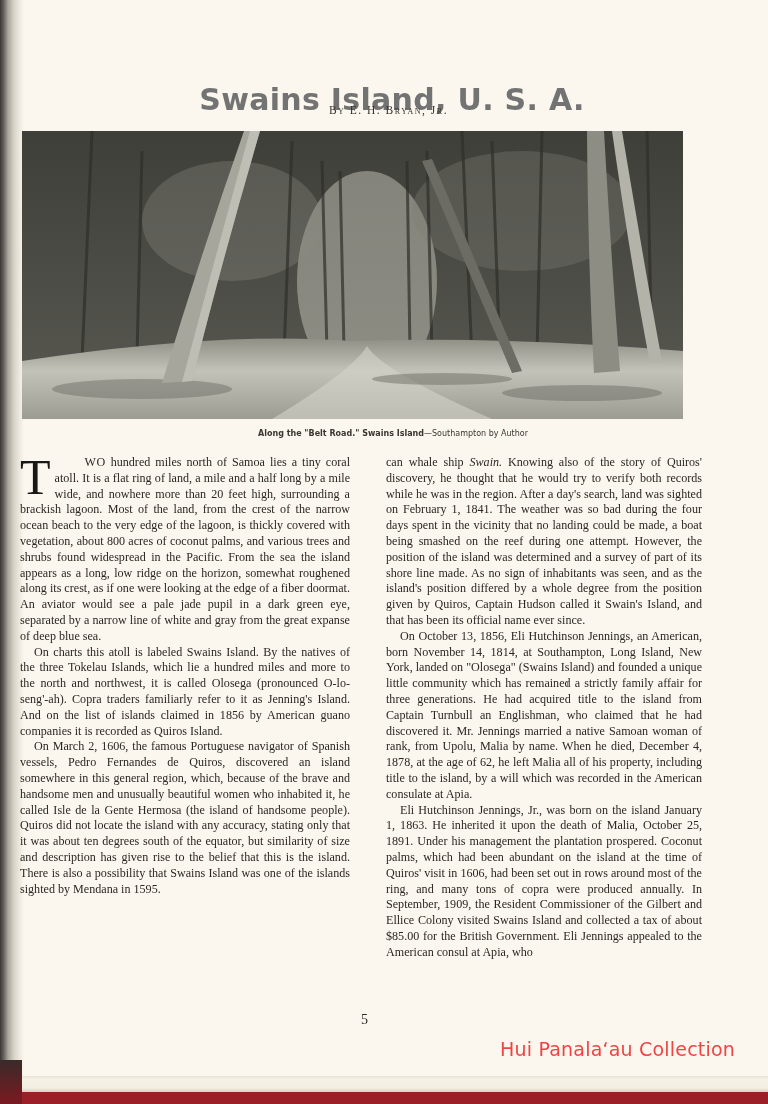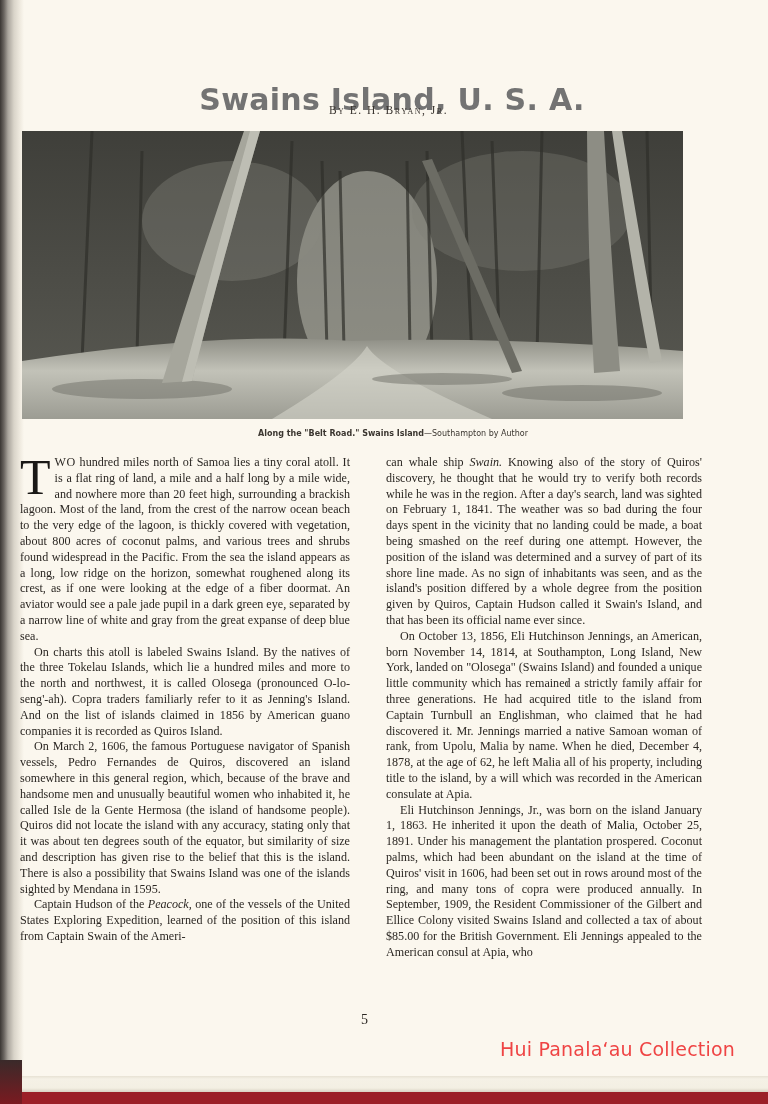--- a/index.html
+++ b/index.html
@@ -117,20 +117,21 @@
     float: left;
     font-size: 50px;
     line-height: 40px;
     height: 40px;
     margin: 2px 4px 0 0;
     font-family: "Liberation Serif", serif;
     color: #1a1816;
   }
   .dropcap-rest {
     letter-spacing: 0.5px;
+    margin-left: 30px;
   }
   .page-number {
     position: absolute;
     top: 1012px;
     left: 361px;
     font-size: 14px;
     color: #2b2723;
   }
   .watermark {
     position: absolute;
@@ -211,21 +212,20 @@
 <div class="caption">
   <b>Along the "Belt Road." Swains Island</b><span>—Southampton by Author</span>
 </div>
 
 <div class="col col-left">
   <p class="first">
     <span class="dropcap">T</span><span class="dropcap-rest">WO</span><span> hundred miles north of Samoa lies a tiny coral atoll. It is a flat ring of land, a mile and a half long by a mile wide, and nowhere more than 20 feet high, surrounding a brackish lagoon. Most of the land, from the crest of the narrow ocean beach to the very edge of the lagoon, is thickly covered with vegetation, about 800 acres of coconut palms, and various trees and shrubs found widespread in the Pacific. From the sea the island appears as a long, low ridge on the horizon, somewhat roughened along its crest, as if one were looking at the edge of a fiber doormat. An aviator would see a pale jade pupil in a dark green eye, separated by a narrow line of white and gray from the great expanse of deep blue sea.</span>
   </p>
   <p>On charts this atoll is labeled Swains Island. By the natives of the three Tokelau Islands, which lie a hundred miles and more to the north and northwest, it is called Olosega (pronounced O-lo-seng'-ah). Copra traders familiarly refer to it as Jenning's Island. And on the list of islands claimed in 1856 by American guano companies it is recorded as Quiros Island.</p>
   <p>On March 2, 1606, the famous Portuguese navigator of Spanish vessels, Pedro Fernandes de Quiros, discovered an island somewhere in this general region, which, because of the brave and handsome men and unusually beautiful women who inhabited it, he called Isle de la Gente Hermosa (the island of handsome people). Quiros did not locate the island with any accuracy, stating only that it was about ten degrees south of the equator, but similarity of size and description has given rise to the belief that this is the island. There is also a possibility that Swains Island was one of the islands sighted by Mendana in 1595.</p>
-  <p><span>Captain Hudson of the </span><i>Peacock,</i><span> one of the vessels of the United States Exploring Expedition, learned of the position of this island from Captain Swain of the Ameri-</span></p>
 </div>
 
 <div class="col col-right">
   <p class="first"><span>can whale ship </span><i>Swain.</i><span> Knowing also of the story of Quiros' discovery, he thought that he would try to verify both records while he was in the region. After a day's search, land was sighted on February 1, 1841. The weather was so bad during the four days spent in the vicinity that no landing could be made, a boat being smashed on the reef during one attempt. However, the position of the island was determined and a survey of part of its shore line made. As no sign of inhabitants was seen, and as the island's position differed by a whole degree from the position given by Quiros, Captain Hudson called it Swain's Island, and that has been its official name ever since.</span></p>
   <p>On October 13, 1856, Eli Hutchinson Jennings, an American, born November 14, 1814, at Southampton, Long Island, New York, landed on "Olosega" (Swains Island) and founded a unique little community which has remained a strictly family affair for three generations. He had acquired title to the island from Captain Turnbull an Englishman, who claimed that he had discovered it. Mr. Jennings married a native Samoan woman of rank, from Upolu, Malia by name. When he died, December 4, 1878, at the age of 62, he left Malia all of his property, including title to the island, by a will which was recorded in the American consulate at Apia.</p>
   <p>Eli Hutchinson Jennings, Jr., was born on the island January 1, 1863. He inherited it upon the death of Malia, October 25, 1891. Under his management the plantation prospered. Coconut palms, which had been abundant on the island at the time of Quiros' visit in 1606, had been set out in rows around most of the ring, and many tons of copra were produced annually. In September, 1909, the Resident Commissioner of the Gilbert and Ellice Colony visited Swains Island and collected a tax of about $85.00 for the British Government. Eli Jennings appealed to the American consul at Apia, who</p>
 </div>
 
 <div class="speck"></div>
 

